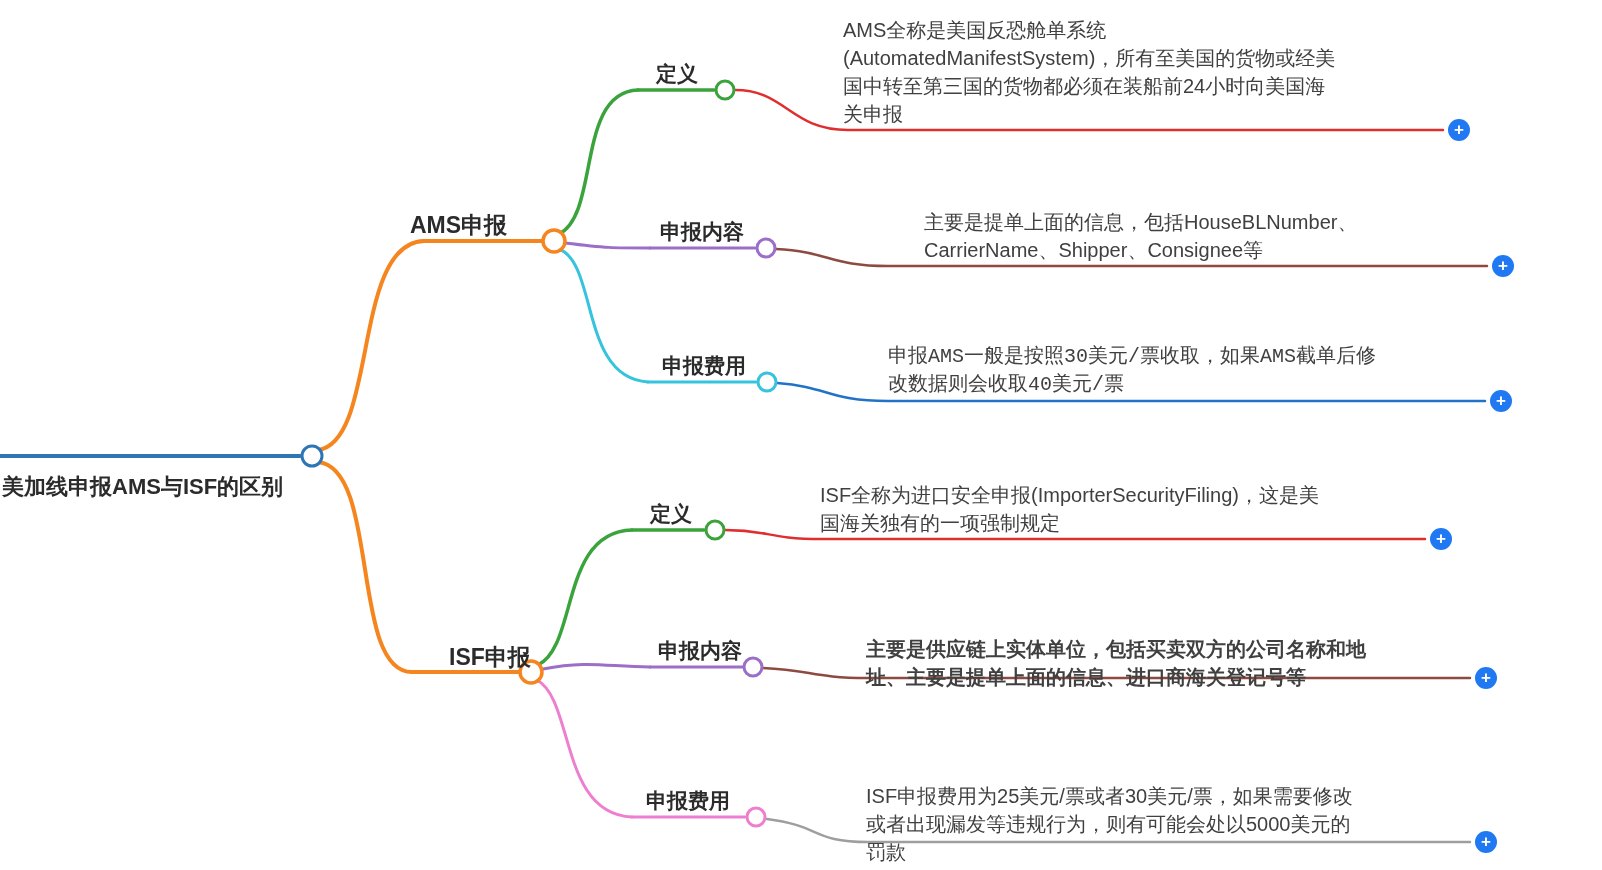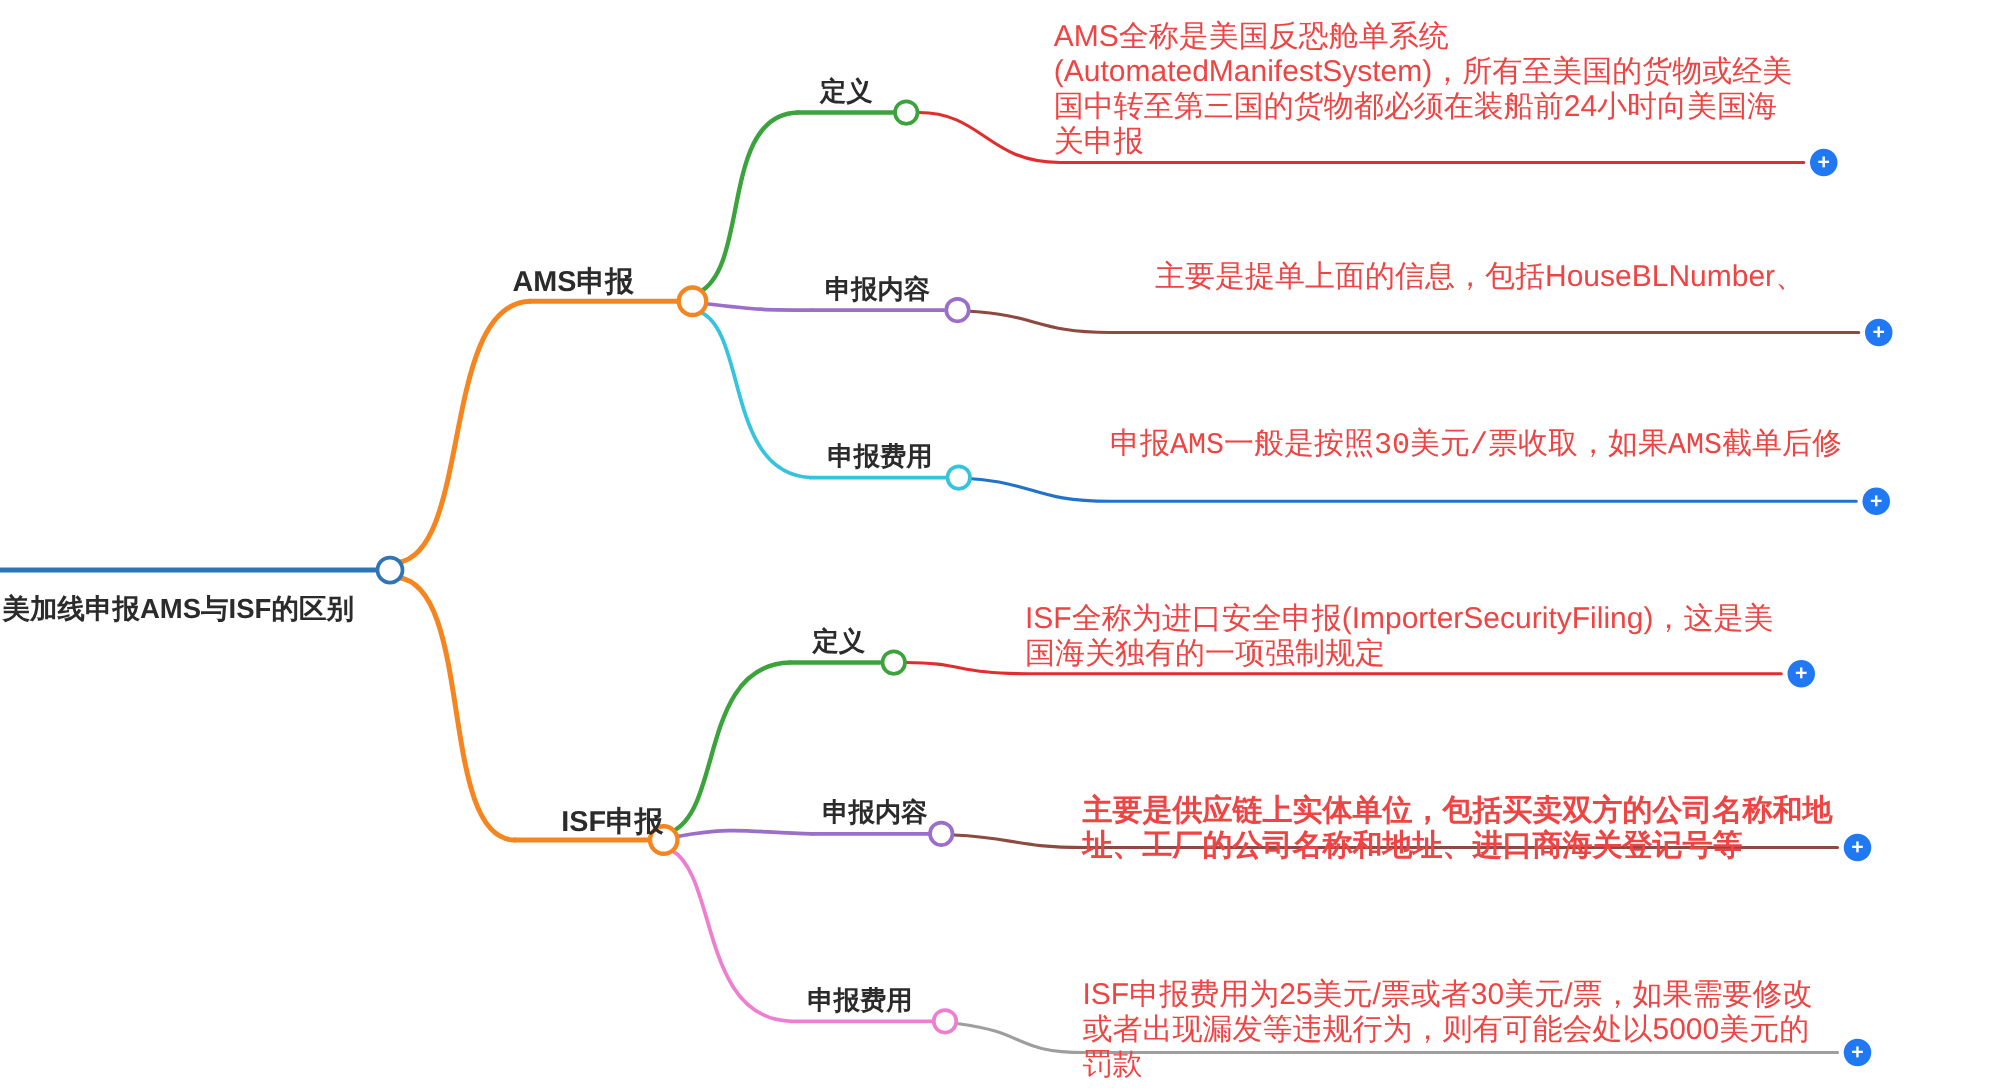--- a/index.html
+++ b/index.html
@@ -3,21 +3,21 @@
 <meta charset="utf-8">
 <style>
   html,body{margin:0;padding:0;background:#ffffff;}
   body{font-family:"Liberation Sans","DejaVu Sans",sans-serif;}
   #stage{position:relative;width:1602px;height:870px;background:#ffffff;overflow:hidden;}
   #edges{position:absolute;left:0;top:0;width:1602px;height:870px;}
   .node-label{position:absolute;font-weight:700;color:#2b2b2b;white-space:nowrap;line-height:1.15;}
   .root-label{font-size:22px;}
   .main-label{font-size:23px;}
   .child-label{font-size:21px;}
-  .desc{position:absolute;color:#ef4444;font-size:24px;line-height:28px;}
+  .desc{position:absolute;color:#404040;font-size:20px;line-height:28px;}
   .desc div{white-space:nowrap;}
   .add-btn{position:absolute;width:22px;height:22px;border-radius:50%;background:#2079f3;
            color:#ffffff;font-size:17px;font-weight:700;line-height:22px;text-align:center;
            cursor:pointer;user-select:none;}
 </style>
 </head>
 <body>
 
 <div id="stage">
 
@@ -81,34 +81,36 @@
 
   <div class="desc" style="left:843px;top:16px;">
     <div>AMS全称是美国反恐舱单系统</div>
     <div>(AutomatedManifestSystem)，所有至美国的货物或经美</div>
     <div>国中转至第三国的货物都必须在装船前24小时向美国海</div>
     <div>关申报</div>
   </div>
 
   <div class="desc" style="left:924px;top:208px;">
     <div>主要是提单上面的信息，包括HouseBLNumber、</div>
+    <div>CarrierName、Shipper、Consignee等</div>
   </div>
 
   <div class="desc" style="left:888px;top:343px;font-family:Liberation Mono, monospace;">
     <div>申报AMS一般是按照30美元/票收取，如果AMS截单后修</div>
+    <div>改数据则会收取40美元/票</div>
   </div>
 
   <div class="desc" style="left:820px;top:481px;">
     <div>ISF全称为进口安全申报(ImporterSecurityFiling)，这是美</div>
     <div>国海关独有的一项强制规定</div>
   </div>
 
   <div class="desc" style="left:866px;top:635px;font-weight:bold;">
     <div>主要是供应链上实体单位，包括买卖双方的公司名称和地</div>
-    <div>址、工厂的公司名称和地址、进口商海关登记号等</div>
+    <div>址、主要是提单上面的信息、进口商海关登记号等</div>
   </div>
 
   <div class="desc" style="left:866px;top:754px;margin-top:28px;">
     <div>ISF申报费用为25美元/票或者30美元/票，如果需要修改</div>
     <div>或者出现漏发等违规行为，则有可能会处以5000美元的</div>
     <div>罚款</div>
   </div>
 
   <div class="add-btn" style="left: 1448px; top: 119px; background: rgb(32, 121, 243);">+</div>
   <div class="add-btn" style="left: 1492px; top: 255px; background: rgb(32, 121, 243);">+</div>

